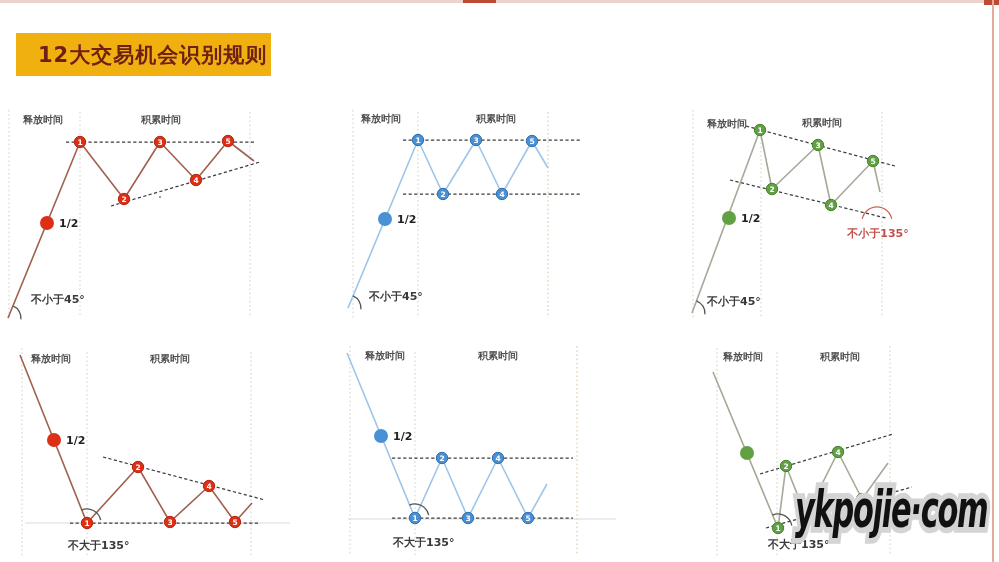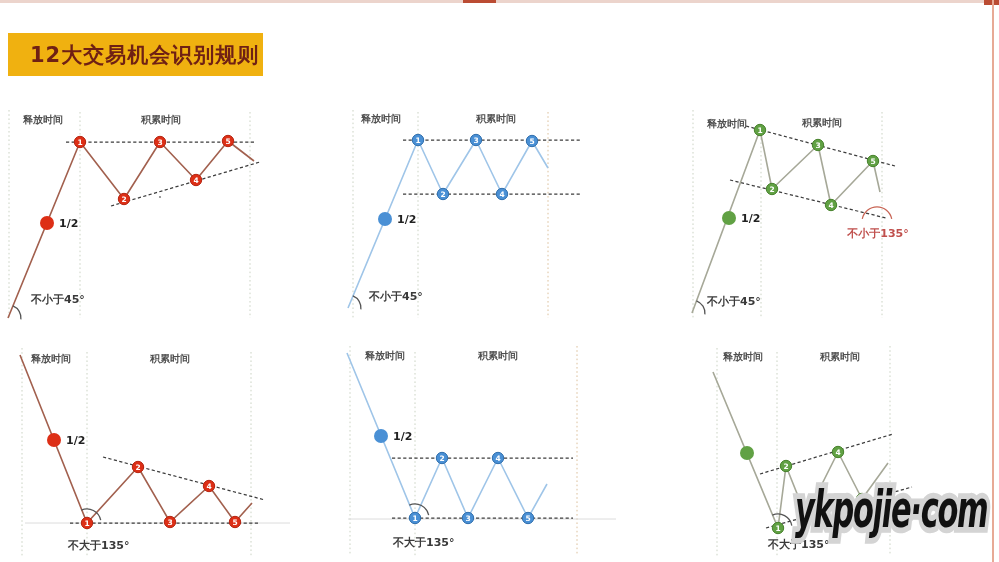--- a/index.html
+++ b/index.html
@@ -2,21 +2,21 @@
 <html style="--background: #ffffff; --title-bg: #f0b110; --title-text: #6f2014; --top-bar: #ecd4cc; --top-accent: #bb4c33; --edge-line: #e7aa96; --watermark-text: #111111; --watermark-outline: #d4d4d4;"><head>
 <meta charset="utf-8">
 <style>
   html,body{margin:0;padding:0;background:#fff;}
   .slide{position:relative;width:999px;height:562px;background:var(--background,#fff);overflow:hidden;
          font-family:"DejaVu Sans","Liberation Sans",sans-serif;}
   .top-bar{position:absolute;left:0;top:0;width:999px;height:3px;background:var(--top-bar);}
   .top-accent{position:absolute;left:463px;top:0;width:33px;height:3px;background:var(--top-accent);}
   .corner-accent{position:absolute;left:984px;top:0;width:15px;height:5px;background:var(--top-accent);}
   .edge-line{position:absolute;left:992px;top:0;width:2px;height:562px;background:var(--edge-line);}
-  .title-box{position:absolute;left:8px;top:33px;width:255px;height:43px;background:var(--title-bg);
+  .title-box{position:absolute;left:16px;top:33px;width:255px;height:43px;background:var(--title-bg);
              display:flex;align-items:center;padding-left:22px;box-sizing:border-box;}
   .title-box span{font-size:21px;font-weight:bold;color:var(--title-text);letter-spacing:1px;white-space:nowrap;}
   svg.canvas{position:absolute;left:0;top:0;}
   .watermark{position:absolute;left:795px;top:479px;width:330px;height:90px;
              transform:scale(0.62,1.06);transform-origin:top left;z-index:5;
              font-size:49px;font-weight:bold;font-style:italic;letter-spacing:-2px;}
   .wm{position:absolute;left:0;top:0;white-space:nowrap;}
   .wm-outline{color:var(--watermark-outline);-webkit-text-stroke:11px var(--watermark-outline);
               text-shadow:0 0 5px var(--watermark-outline),0 0 6px var(--watermark-outline);}
   .wm-fill{color:var(--watermark-text);}

